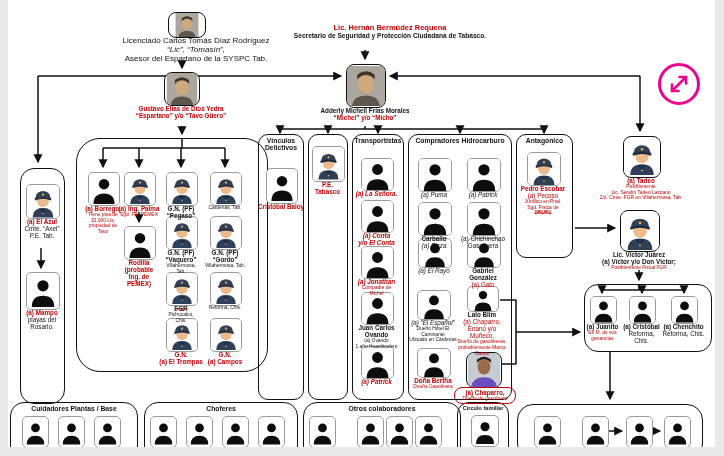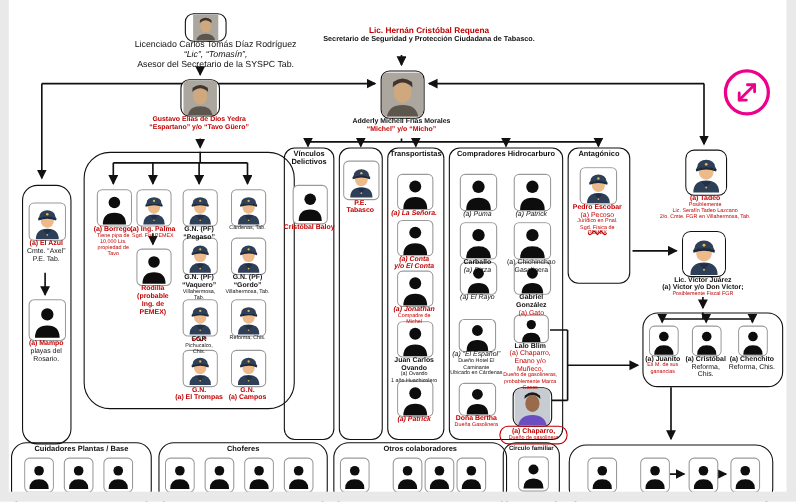--- a/index.html
+++ b/index.html
@@ -751,19 +751,19 @@
     <div class="frame" style="left: 664px; top: 416px; width: 25px; height: 30px;">
       <svg viewBox="0 0 40 40">
         <rect width="40" height="40" fill="#fff"></rect>
         <circle cx="20" cy="13.5" r="7" fill="#0d0d0d"></circle>
         <path d="M6 40 q0-14 14-14 q14 0 14 14 z" fill="#0d0d0d"></path>
       </svg>
     </div>
     <div class="lbl" style="left: 75px; top: 36px; width: 242px; text-align: center;">
       <span class="k f8">Licenciado Carlos Tomás Díaz Rodríguez</span>
       <span class="ki f8 sq">“Lic”, “Tomasín”,</span>
-      <span class="k f8">Asesor del Secretario de la SYSPC Tab.</span>
+      <span class="k f8">Asesor del Espartano de la SYSPC Tab.</span>
     </div>
     <div class="lbl" style="left: 268px; top: 24px; width: 244px;">
-      <span class="rb f75">Lic. Hernán Cristóbal Requena</span>
+      <span class="rb f75">Lic. Hernán Bermúdez Requena</span>
       <span class="b f65">Secretario de Seguridad y Protección Ciudadana de Tabasco.</span>
     </div>
   </div>
 
 </body></html>

